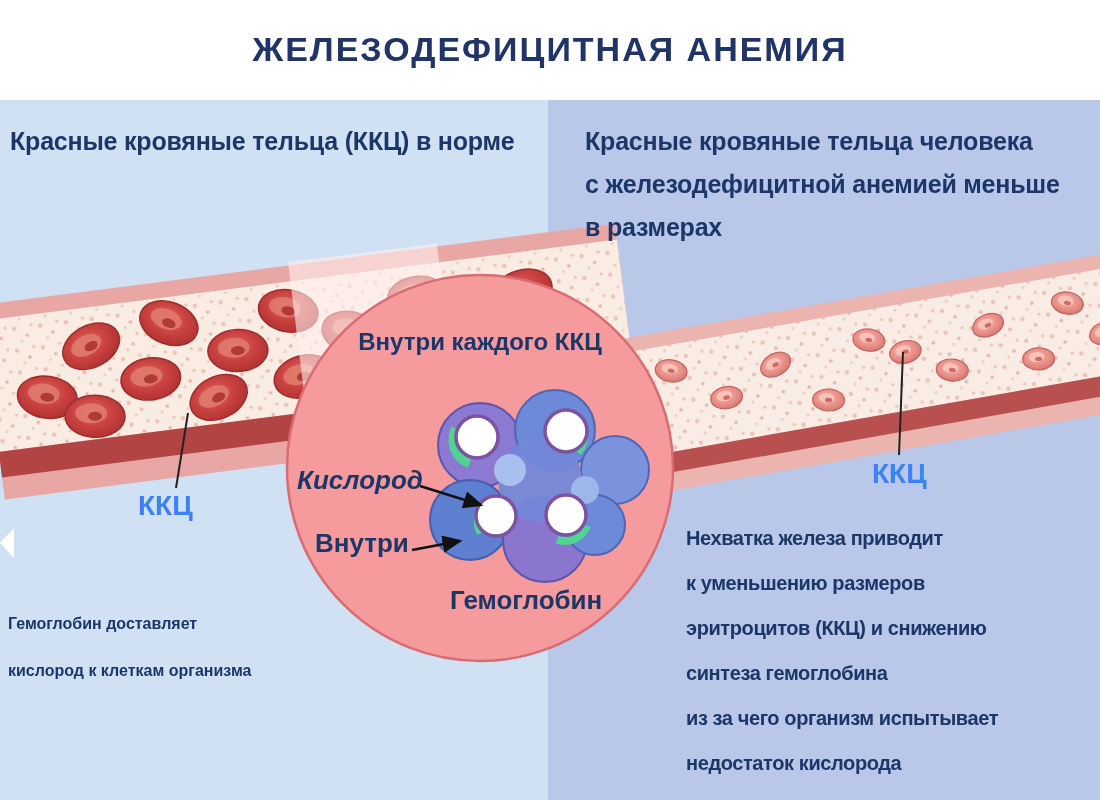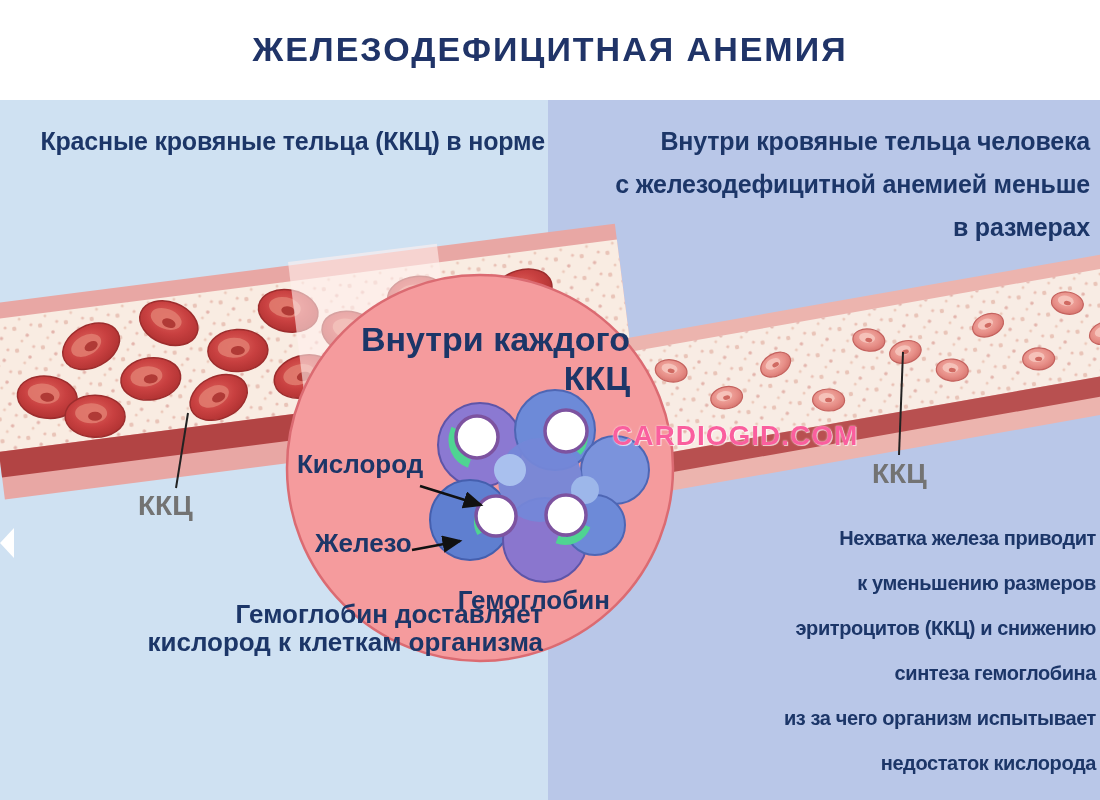--- a/index.html
+++ b/index.html
@@ -4,37 +4,37 @@
 <style>
   html,body{margin:0;padding:0;background:#fff;}
   .stage{
     position:relative;width:1100px;height:800px;overflow:hidden;
     font-family:"Liberation Sans",sans-serif;background:#ffffff;
   }
   .bg{position:absolute;top:100px;bottom:0;}
   .bg-left{left:0;width:548px;background:#cfe1f2;}
   .bg-right{left:548px;right:0;background:#b9c7e8;}
   .art{position:absolute;left:0;top:0;z-index:1;}
-  .txt{position:absolute;z-index:3;color:#1c3668;font-weight:700;text-align:right;}
+  .txt{position:absolute;z-index:3;color:#1c3668;font-weight:700;}
   .title{
     top:30px;left:0;width:1100px;text-align:center;
     font-size:34px;letter-spacing:2px;color:#203468;
   }
   .caption{font-size:25px;line-height:43px;white-space:pre-line;letter-spacing:-0.2px;}
   .caption-left{left:10px;top:120px;width:535px;}
   .caption-right{left:585px;top:120px;width:505px;}
-  .kkc{font-size:28px;color:#737373;}
+  .kkc{font-size:28px;color:#3b82f6;}
   .kkc-left{left:138px;top:490px;}
   .kkc-right{left:872px;top:458px;}
-  .circle-title{left:330px;top:320px;width:300px;text-align:right;font-size:34px;}
+  .circle-title{left:330px;top:328px;width:300px;text-align:center;font-size:24px;}
   .mol-label{font-size:26px;}
-  .oxygen-label{left:297px;top:449px;}
+  .oxygen-label{left:297px;top:465px;font-style:italic;}
   .iron-label{left:315px;top:528px;}
   .hemoglobin-label{left:450px;top:585px;width:160px;}
-  .desc{font-size:26px;line-height:28px;white-space:pre-line;}
+  .desc{font-size:16px;line-height:47px;white-space:pre-line;}
   .desc-left{left:8px;top:600px;width:535px;}
   .desc-right{left:686px;top:516px;width:410px;font-size:20px;line-height:45px;letter-spacing:-0.4px;}
   .watermark{
     left:612px;top:420px;font-size:28px;letter-spacing:1px;
     color:#fa5f9e;text-shadow:0 0 2px rgba(255,255,255,.85),1px 1px 0 rgba(255,255,255,.6);
   }
 </style>
 </head>
 <body>
 
@@ -158,37 +158,36 @@
     </g>
 
     <line x1="420" y1="486" x2="481" y2="505" stroke="#111" stroke-width="2.5" marker-end="url(#ah)"></line>
     <line x1="412" y1="550" x2="460" y2="541" stroke="#111" stroke-width="2.5" marker-end="url(#ah)"></line>
   </svg>
 
   <div class="txt title">ЖЕЛЕЗОДЕФИЦИТНАЯ АНЕМИЯ</div>
 
   <div class="txt caption caption-left">Красные кровяные тельца (ККЦ) в норме</div>
 
-  <div class="txt caption caption-right">Внутри кровяные тельца человека
+  <div class="txt caption caption-right">Красные кровяные тельца человека
 с железодефицитной анемией меньше
 в размерах</div>
 
   <div class="txt kkc kkc-left">ККЦ</div>
 
   <div class="txt kkc kkc-right">ККЦ</div>
 
   <div class="txt circle-title">Внутри каждого ККЦ</div>
 
   <div class="txt mol-label oxygen-label">Кислород</div>
 
-  <div class="txt mol-label iron-label">Железо</div>
+  <div class="txt mol-label iron-label">Внутри</div>
 
   <div class="txt mol-label hemoglobin-label">Гемоглобин</div>
 
-  <div class="txt watermark">CARDIOGID.COM</div>
 
   <div class="txt desc desc-left">Гемоглобин доставляет
 кислород к клеткам организма</div>
 
   <div class="txt desc desc-right">Нехватка железа приводит
 к уменьшению размеров
 эритроцитов (ККЦ) и снижению
 синтеза гемоглобина
 из за чего организм испытывает
 недостаток кислорода</div>

